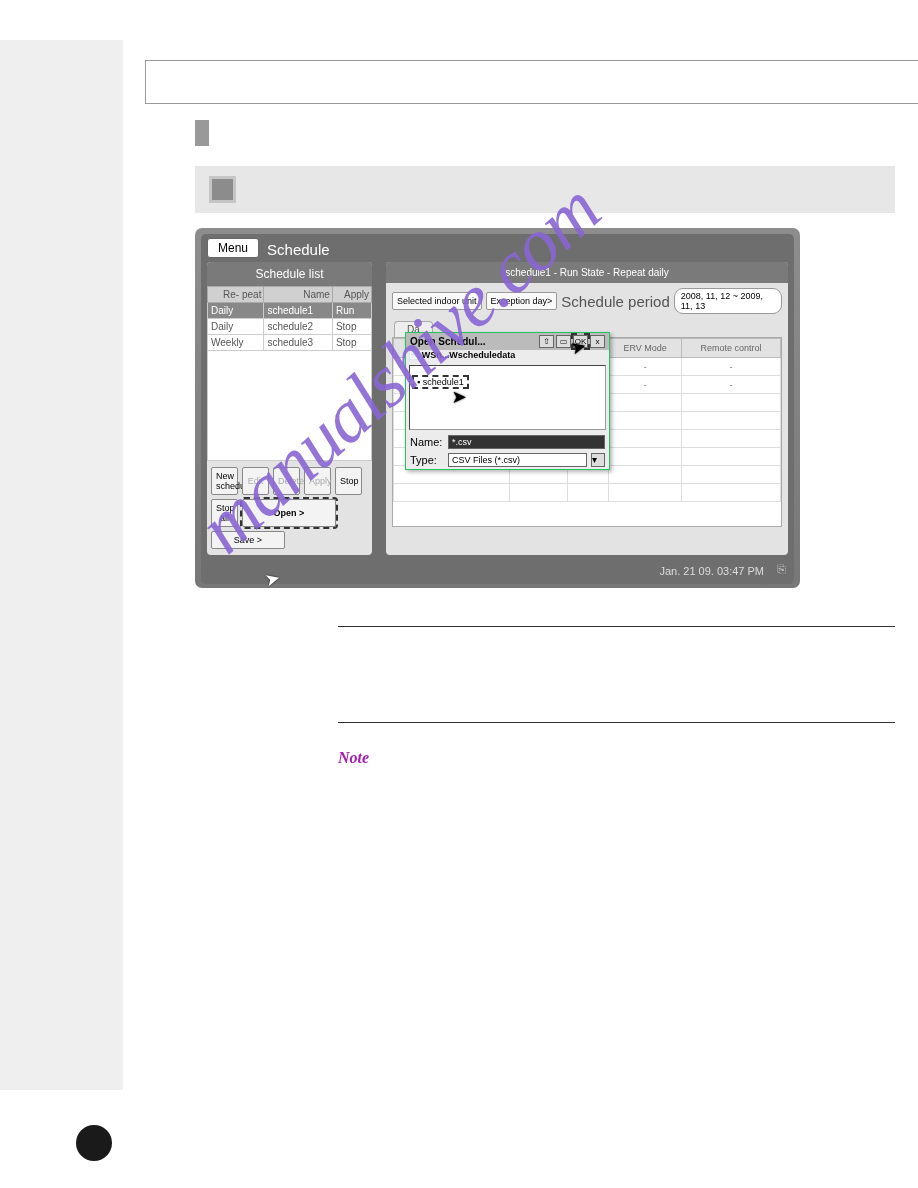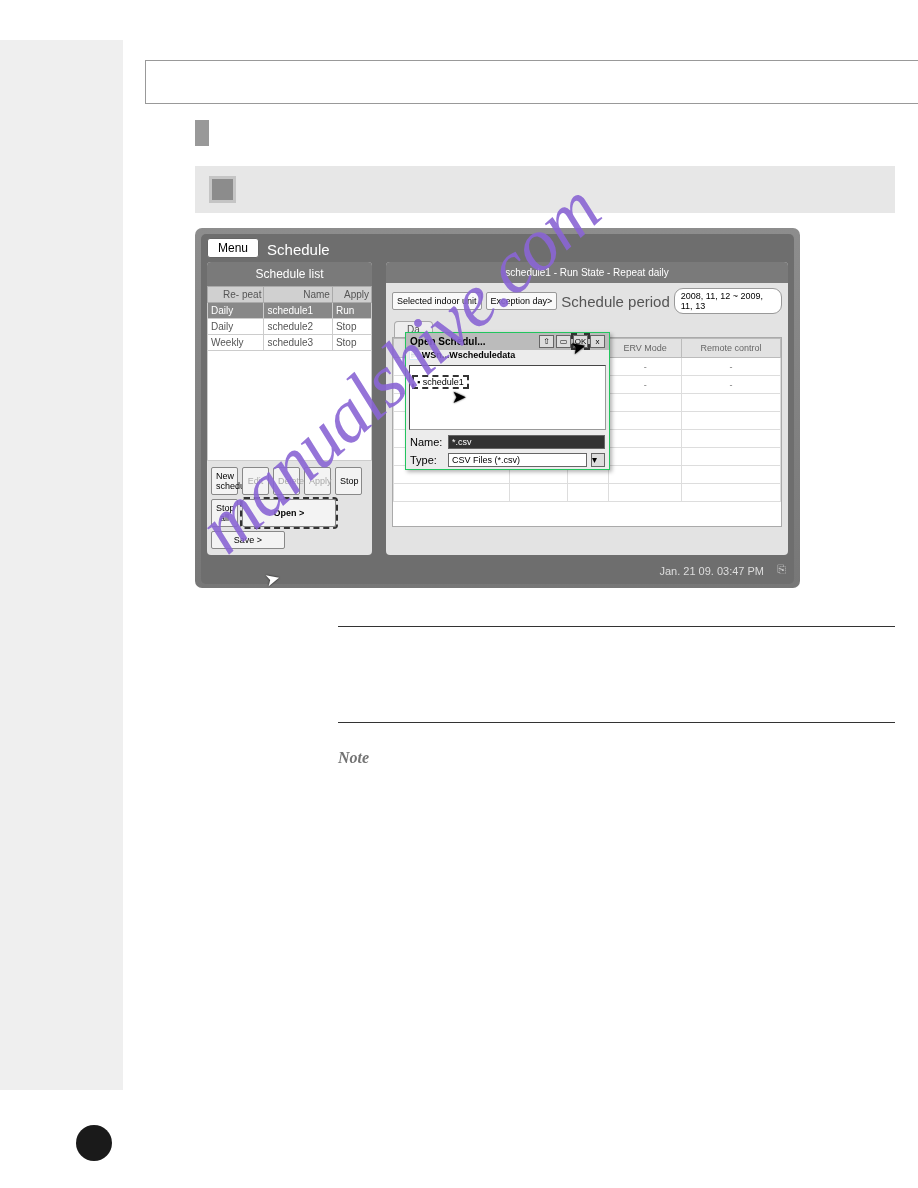--- a/index.html
+++ b/index.html
@@ -53,21 +53,21 @@
   .dlg-row { display: flex; padding: 2px 4px; align-items: center; gap: 4px; }
   .dlg-row .lab { font-size: 11px; width: 34px; }
   .dlg-row .inp { flex: 1; background: #fff; border: 1px solid #666; font-size: 9px; padding: 1px 3px; }
   .dlg-row .dd { width: 14px; height: 14px; border: 1px solid #666; background: #ddd; }
   .shot-foot { color: #ddd; font-size: 11px; text-align: right; padding: 4px 30px 0 0; height: 23px; position: relative; }
   .foot-icon { position: absolute; right: 8px; top: 2px; color: #ccc; }
   .watermark { position: absolute; left: 145px; top: 325px; font-size: 75px; color: #8a66d4; font-style: italic; transform: rotate(-42deg); transform-origin: center; font-family: 'Times New Roman', serif; pointer-events: none; opacity: 0.9; z-index: 100; letter-spacing: -1px; }
   .below { margin-top: 15px; }
   .hr1 { border: none; border-top: 1px solid #333; margin: 38px 0 14px 0; margin-left: 143px; }
   .hr2 { border: none; border-top: 1px solid #333; margin: 95px 0 14px 0; margin-left: 143px; }
-  .note-lbl { font-style: italic; font-weight: bold; font-size: 16px; color: #737373; margin-left: 143px; margin-top: 26px; display: block; font-family: 'Times New Roman', serif; }
+  .note-lbl { font-style: italic; font-weight: bold; font-size: 16px; color: #a21caf; margin-left: 143px; margin-top: 26px; display: block; font-family: 'Times New Roman', serif; }
   .page-dot { position: absolute; left: 76px; top: 1125px; width: 36px; height: 36px; background: #1a1a1a; border-radius: 50%; }
 </style>
 </head>
 <body>
 
 <div class="page-bg"></div>
 <div class="left-strip"></div>
 <div class="top-frame"></div>
 
 <div class="content-block">

